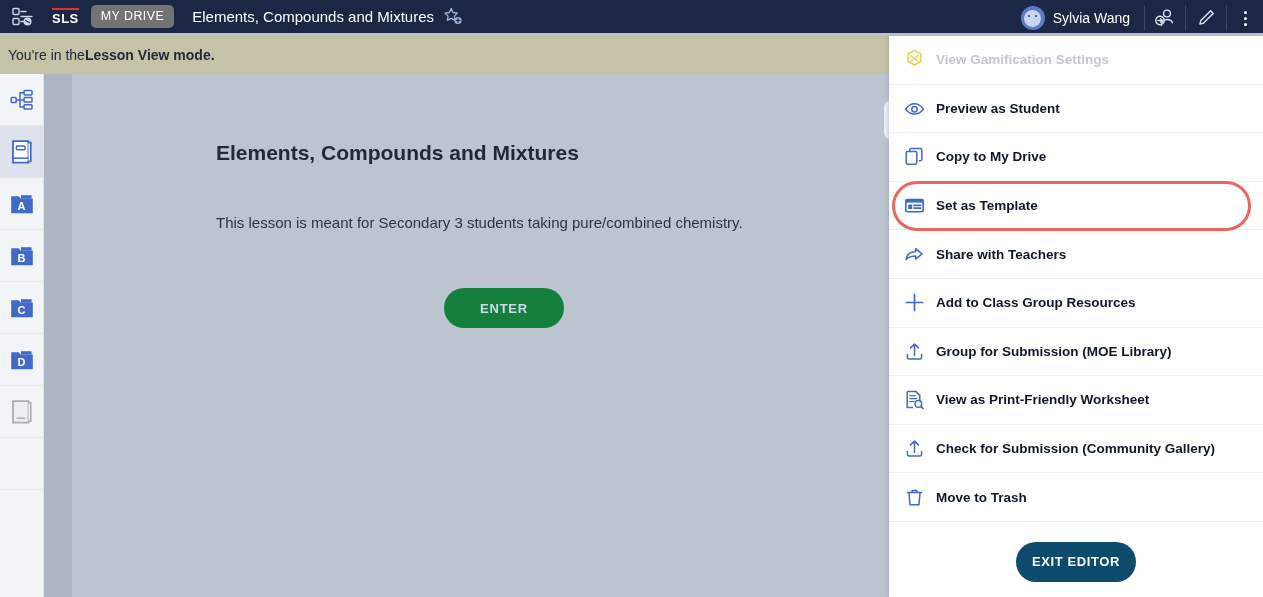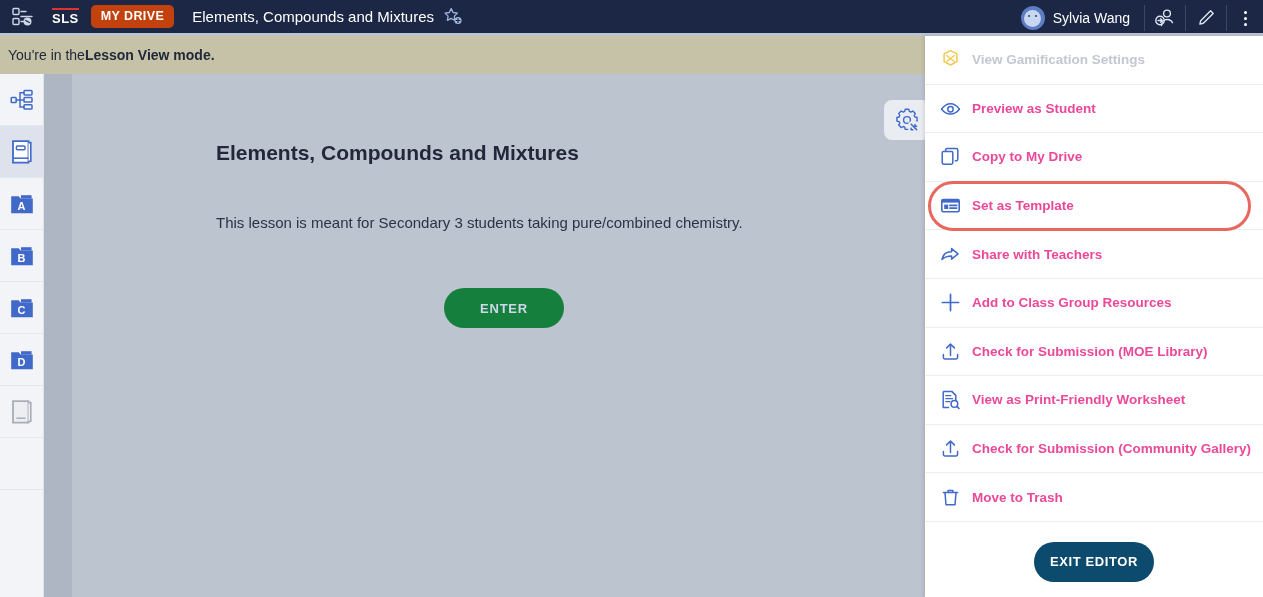--- a/index.html
+++ b/index.html
@@ -27,21 +27,21 @@
     color: #ffffff; font-weight: bold; font-size: 13px;
     letter-spacing: 0.5px; position: relative;
     padding-top: 3px; margin-left: 4px; margin-right: 12px;
     cursor: pointer;
   }
   .sls-logo::before {
     content: ""; position: absolute; top: 0px; left: 0; right: 0;
     height: 2.5px; background: #e03131;
   }
   .mydrive-badge {
-    background: #c2410c; color: #ffffff; font-weight: bold;
+    background: #737373; color: #ffffff; font-weight: normal;
     font-size: 12.5px; letter-spacing: 0.4px;
     padding: 4px 10px 5px; border-radius: 5px; cursor: pointer;
   }
   .doc-title {
     color: #ffffff; font-size: 15px; margin-left: 18px;
     white-space: nowrap;
   }
   .star-icon { margin-left: 9px; display: flex; align-items: center; cursor: pointer; }
 
   .tb-right {
@@ -131,37 +131,37 @@
     width: 120px; height: 40px; border-radius: 20px;
     background: #15803d; color: #cfd8ea;
     font-size: 13px; font-weight: bold; letter-spacing: 0.8px;
     display: flex; align-items: center; justify-content: center;
     border: none; cursor: pointer;
     font-family: "Liberation Sans", sans-serif;
   }
 
   
   .menu {
-    position: absolute; top: 36px; right: 0; width: 338px; height: 561px;
+    position: absolute; top: 36px; right: 0; width: 374px; height: 561px;
     background: #ffffff;
     box-shadow: -1px 0 4px rgba(0,0,0,0.13);
     z-index: 20;
   }
   .menu-item {
     position: relative;
     display: flex; align-items: center;
     height: 48.6px; padding-left: 15px;
     border-bottom: 1px solid #eceef1;
     cursor: pointer;
   }
   .menu-item .mi-icon {
     width: 26px; min-width: 26px; display: flex; align-items: center; justify-content: flex-start;
   }
   .menu-item .mi-label {
-    font-size: 13.5px; font-weight: bold; color: #ec4899;
+    font-size: 13.5px; font-weight: bold; color: #0f172a;
     margin-left: 6px; white-space: nowrap;
   }
   .menu-item.disabled { cursor: default; }
   .menu-item.disabled .mi-label { color: #c3c7d0; }
   .menu-item.highlighted::after {
     content: "";
     position: absolute; left: 3px; right: 12px; top: -1px; bottom: -2px;
     border: 3px solid #e8675f; border-radius: 26px;
     pointer-events: none;
   }
@@ -405,21 +405,21 @@
       <span class="mi-label">Add to Class Group Resources</span>
     </div>
 
     <div class="menu-item">
       <span class="mi-icon">
         <svg width="21" height="21" viewBox="0 0 21 21" fill="none">
           <path d="M10.5 14.6V3.2M6.6 6.9l3.9-3.8 3.9 3.8" stroke="#4169c9" stroke-width="1.5" stroke-linecap="round" stroke-linejoin="round" fill="none"></path>
           <path d="M3.4 13.4v3.2a1.4 1.4 0 001.4 1.4h11.4a1.4 1.4 0 001.4-1.4v-3.2" stroke="#4169c9" stroke-width="1.5" stroke-linecap="round" fill="none"></path>
         </svg>
       </span>
-      <span class="mi-label">Check for Submission (MOE Library)</span>
+      <span class="mi-label">Group for Submission (MOE Library)</span>
     </div>
 
     <div class="menu-item">
       <span class="mi-icon">
         <svg width="21" height="21" viewBox="0 0 21 21" fill="none">
           <path d="M3.2 2.4h8.6l4 4v6.2M3.2 2.4v16.2h6" stroke="#4169c9" stroke-width="1.5" stroke-linejoin="round" fill="none"></path>
           <path d="M5.8 6.6h5M5.8 9.6h6.8M5.8 12.6h4" stroke="#4169c9" stroke-width="1.4" stroke-linecap="round"></path>
           <circle cx="14.4" cy="14.9" r="3.3" stroke="#4169c9" stroke-width="1.5" fill="#ffffff"></circle>
           <path d="M16.9 17.4l2.1 2.1" stroke="#4169c9" stroke-width="1.6" stroke-linecap="round"></path>
         </svg>

